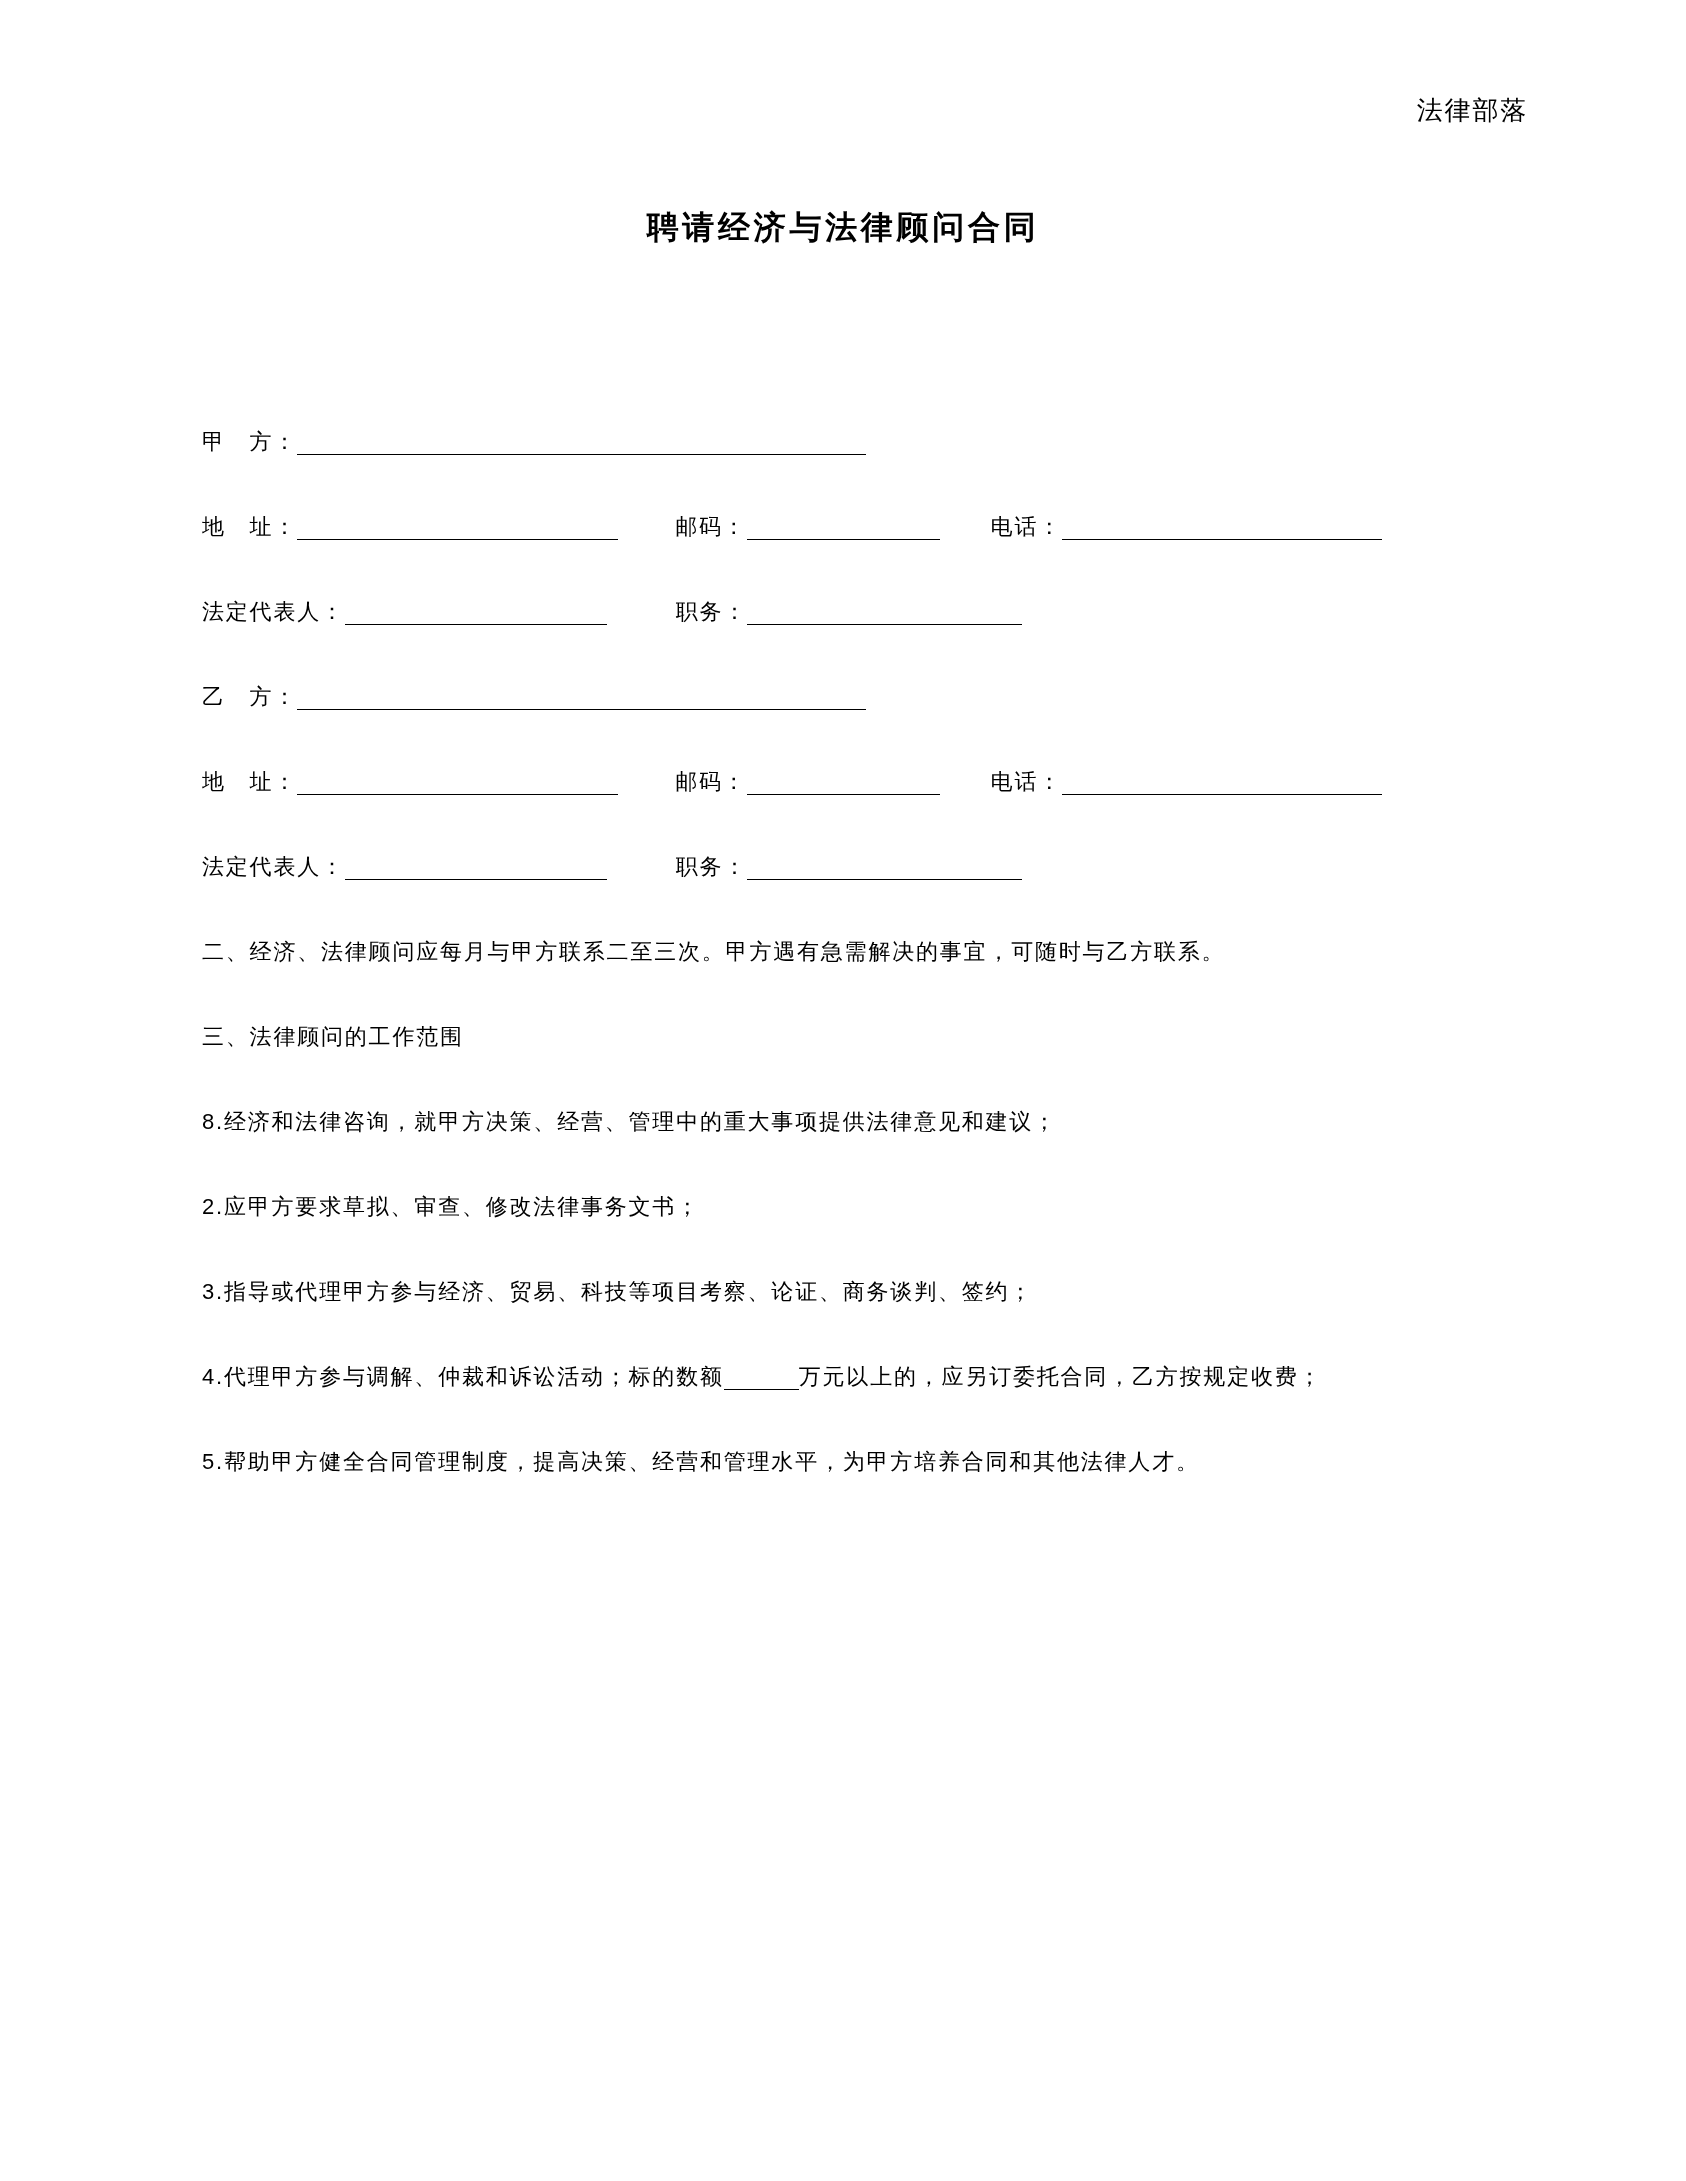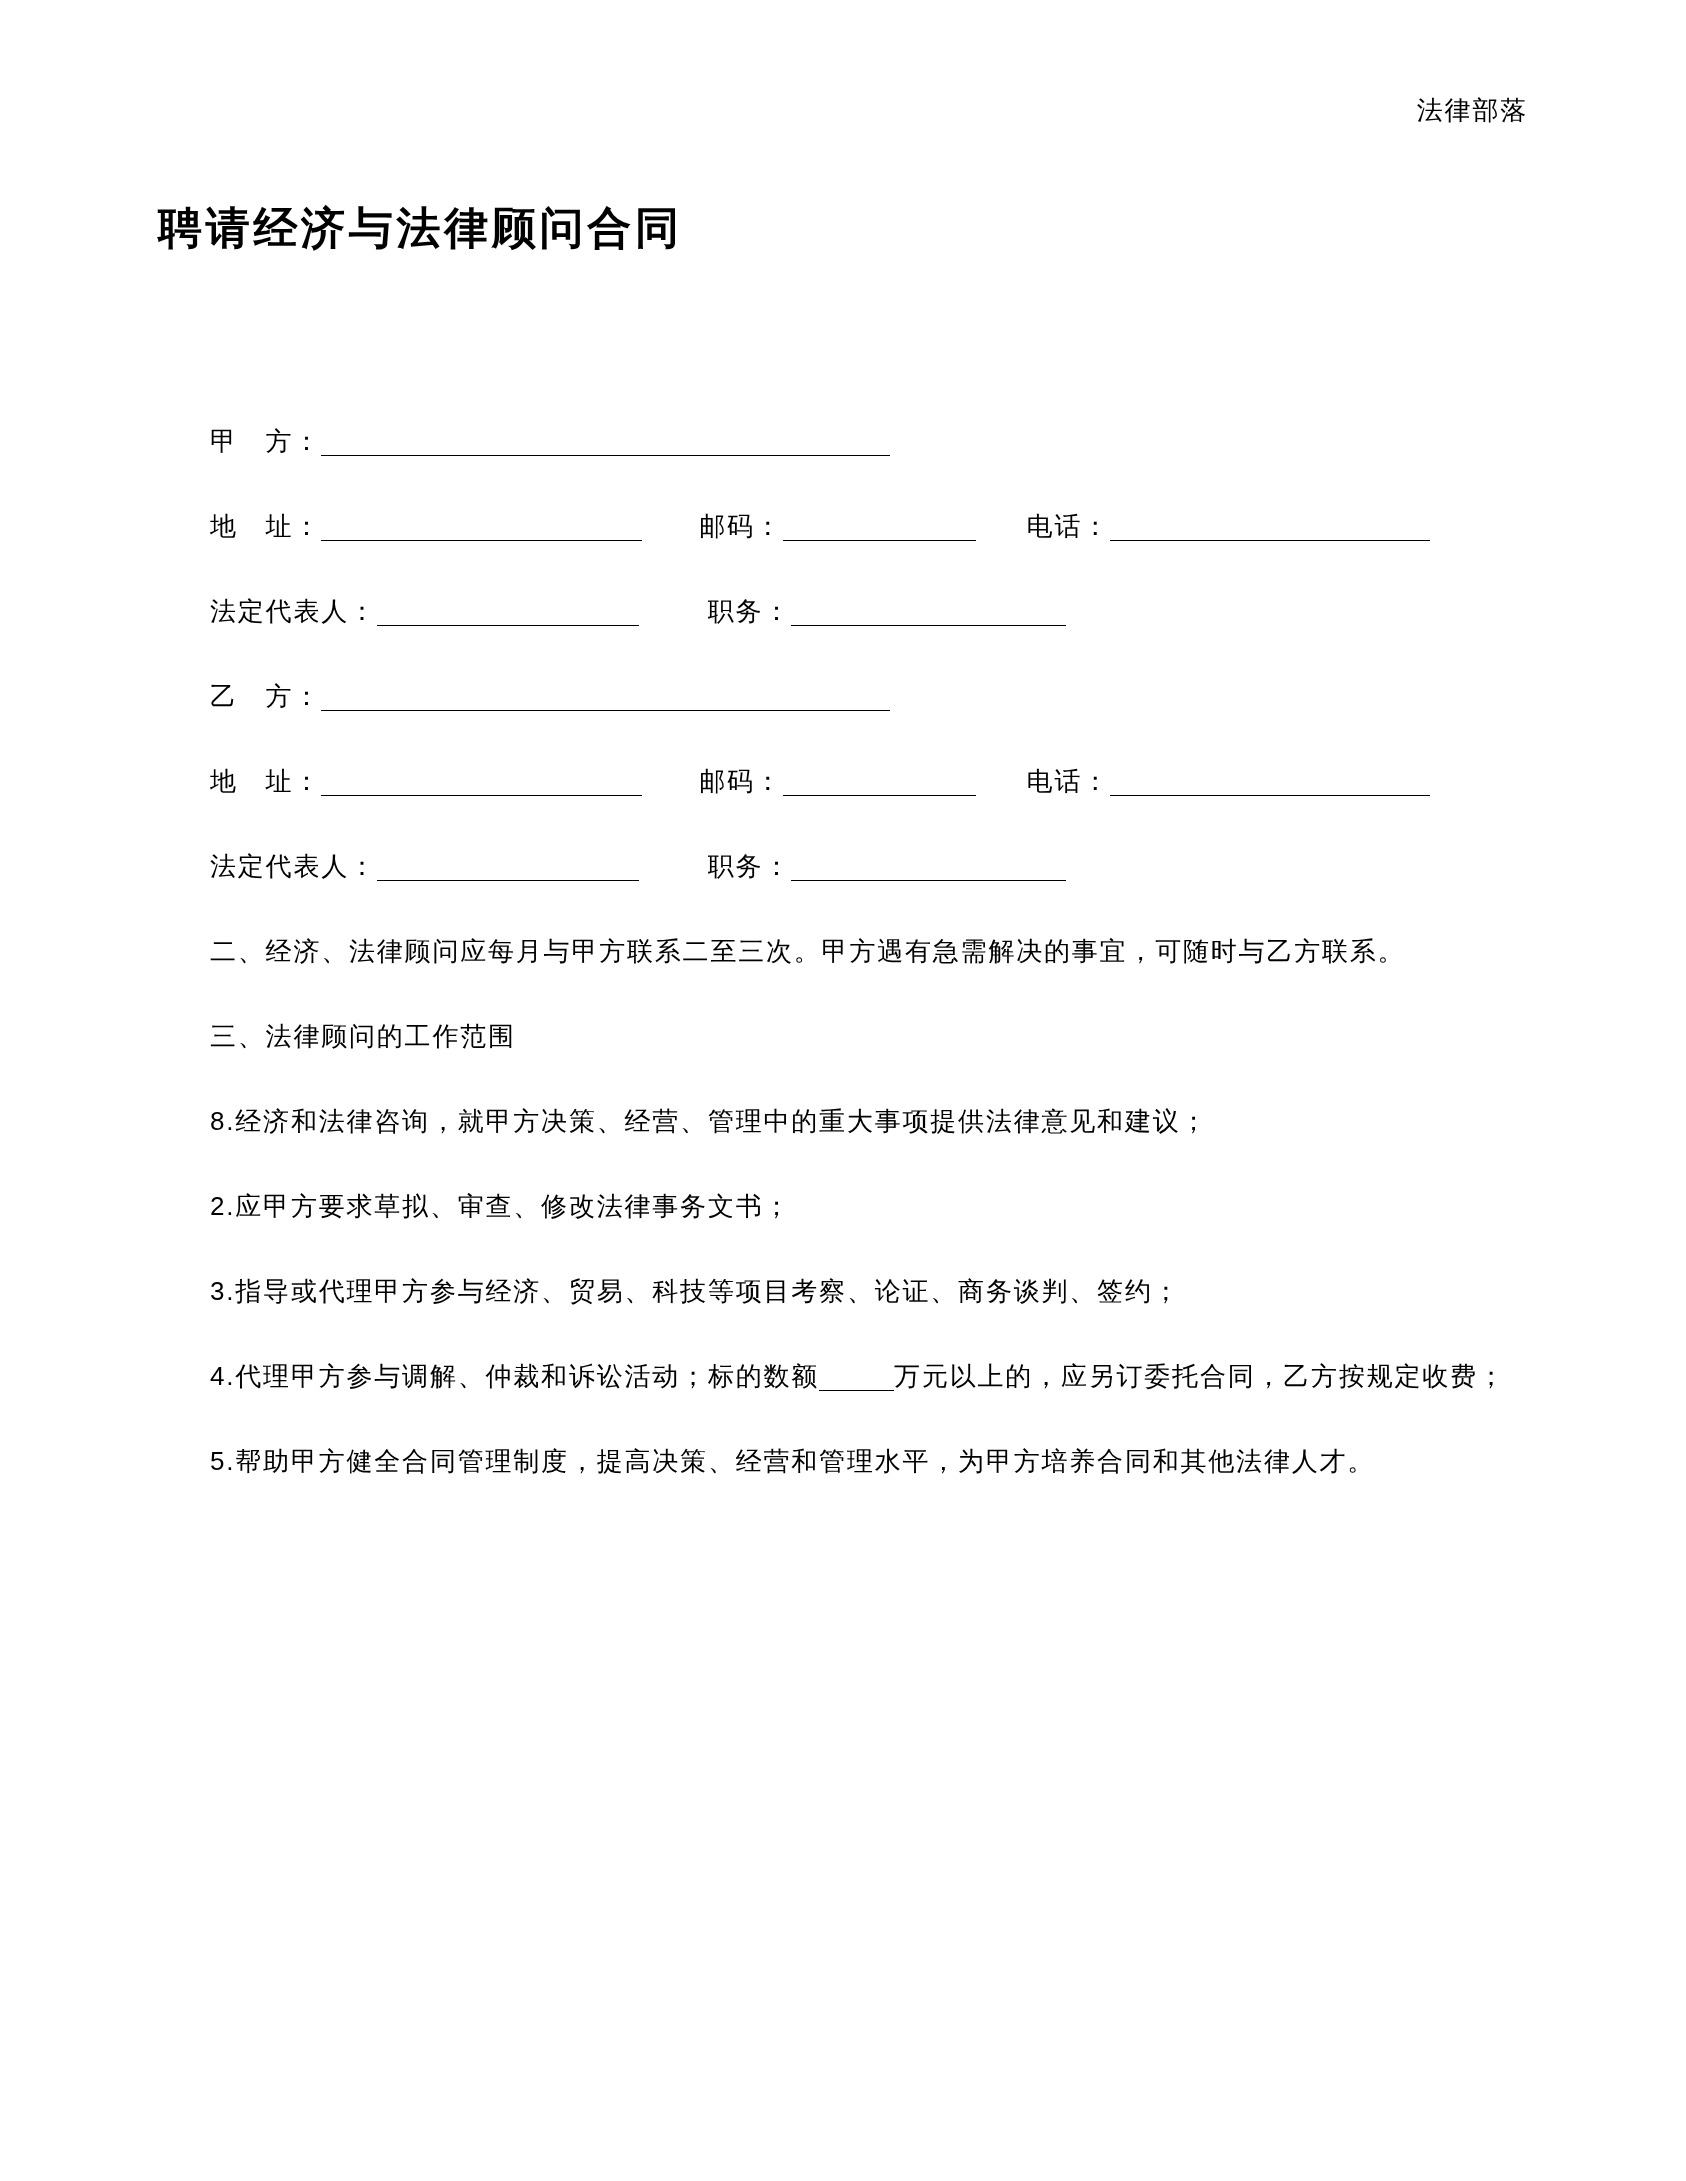--- a/index.html
+++ b/index.html
@@ -20,28 +20,29 @@
   }
   .brand {
     text-align: right;
     font-family: "Liberation Serif", serif;
     font-size: 26px;
     line-height: 37px;
     letter-spacing: 1.8px;
   }
   .title {
     margin: 72px 0 8px 0;
-    font-size: 44px;
+    text-align: center;
+    font-size: 32px;
     font-weight: bold;
     letter-spacing: 3.7px;
     line-height: 53px;
   }
   .content {
     margin-top: 145px;
-    font-size: 26px;
+    font-size: 22px;
     letter-spacing: 1.8px;
     line-height: 85px;
   }
   .row {
     text-indent: 2em;
     white-space: nowrap;
   }
   .content p {
     margin: 0;
     text-indent: 2em;

